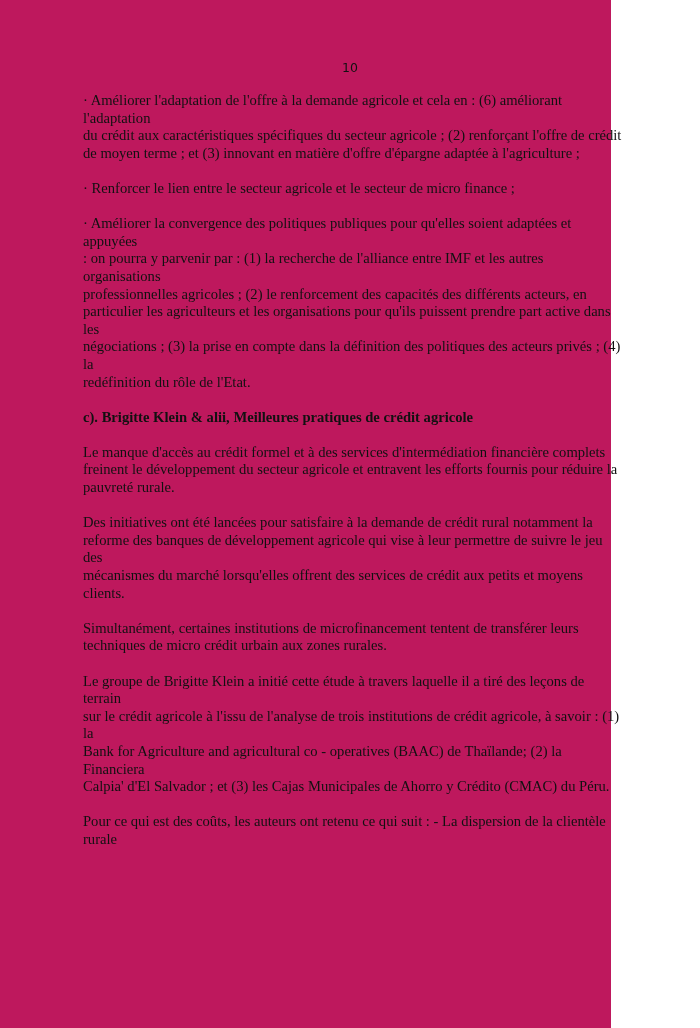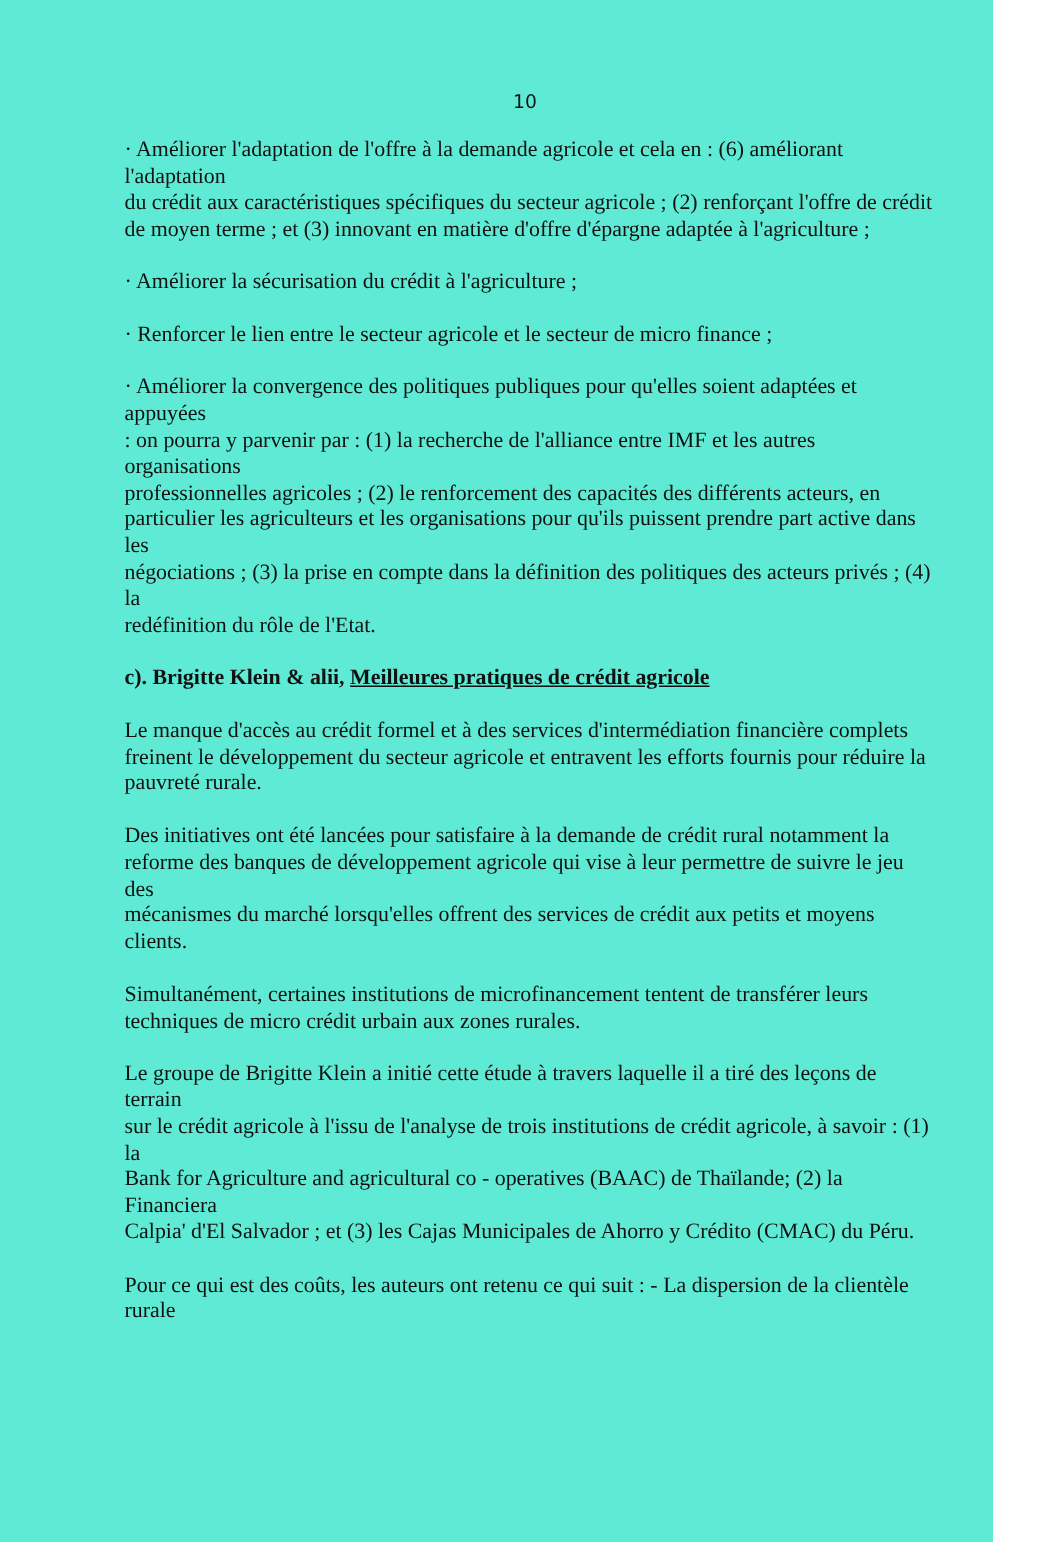--- a/index.html
+++ b/index.html
@@ -1,36 +1,35 @@
 <!DOCTYPE html>
 <html><head>
 <meta charset="utf-8">
 <style>
   html, body { margin: 0; padding: 0; background: #ffffff; }
   body { width: 700px; height: 1028px; position: relative; overflow: hidden; }
-  .page { position: absolute; left: 0; top: 0; width: 662px; height: 1028px; background: #5eead4; }
+  .page { position: absolute; left: 0; top: 0; width: 611px; height: 1028px; background: #be185d; }
   .pnum { position: absolute; top: 60px; left: 0; width: 700px; text-align: center;
           font-family: "DejaVu Sans", sans-serif; font-size: 12.5px; color: #111; }
   .body { position: absolute; left: 83px; top: 92px; width: 540px;
           font-family: "Liberation Serif", serif; font-size: 14.6px; line-height: 17.6px; color: #111; }
   .para { margin: 0 0 17.6px 0; white-space: pre-line; }
   .heading { font-weight: bold; }
-  .heading .title { text-decoration: underline; }
+  .heading .title { }
 </style>
 </head>
 <body>
 
 <div class="page">
   <div class="pnum">10</div>
 
   <div class="body">
     <p class="para">· Améliorer l'adaptation de l'offre à la demande agricole et cela en : (6) améliorant l'adaptation
 du crédit aux caractéristiques spécifiques du secteur agricole ; (2) renforçant l'offre de crédit
 de moyen terme ; et (3) innovant en matière d'offre d'épargne adaptée à l'agriculture ;</p>
-    <p class="para">· Améliorer la sécurisation du crédit à l'agriculture ;</p>
     <p class="para">· Renforcer le lien entre le secteur agricole et le secteur de micro finance ;</p>
     <p class="para">· Améliorer la convergence des politiques publiques pour qu'elles soient adaptées et appuyées
 : on pourra y parvenir par : (1) la recherche de l'alliance entre IMF et les autres organisations
 professionnelles agricoles ; (2) le renforcement des capacités des différents acteurs, en
 particulier les agriculteurs et les organisations pour qu'ils puissent prendre part active dans les
 négociations ; (3) la prise en compte dans la définition des politiques des acteurs privés ; (4) la
 redéfinition du rôle de l'Etat.</p>
 
     <p class="para heading"><span>c). Brigitte Klein &amp; alii, </span><span class="title">Meilleures pratiques de crédit agricole</span></p>
 

